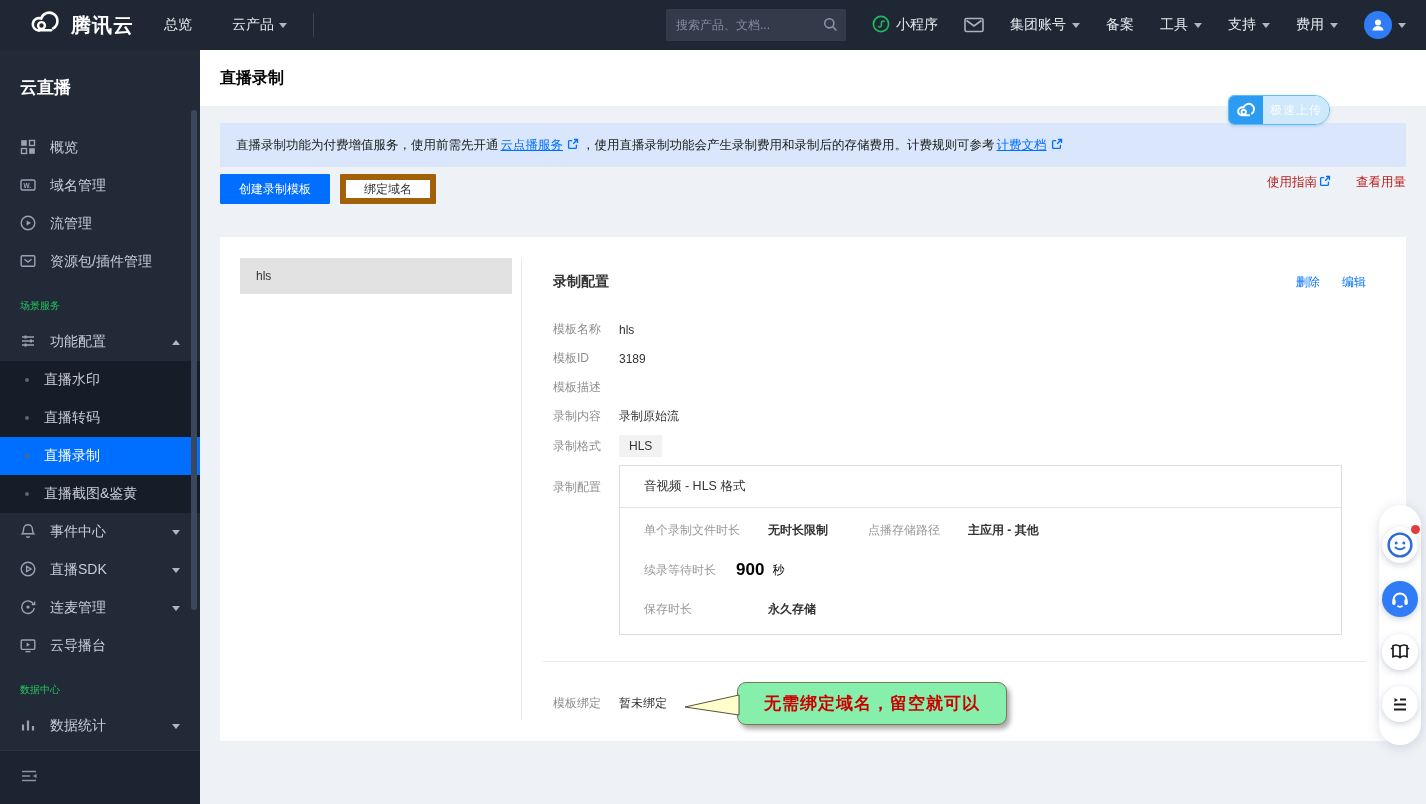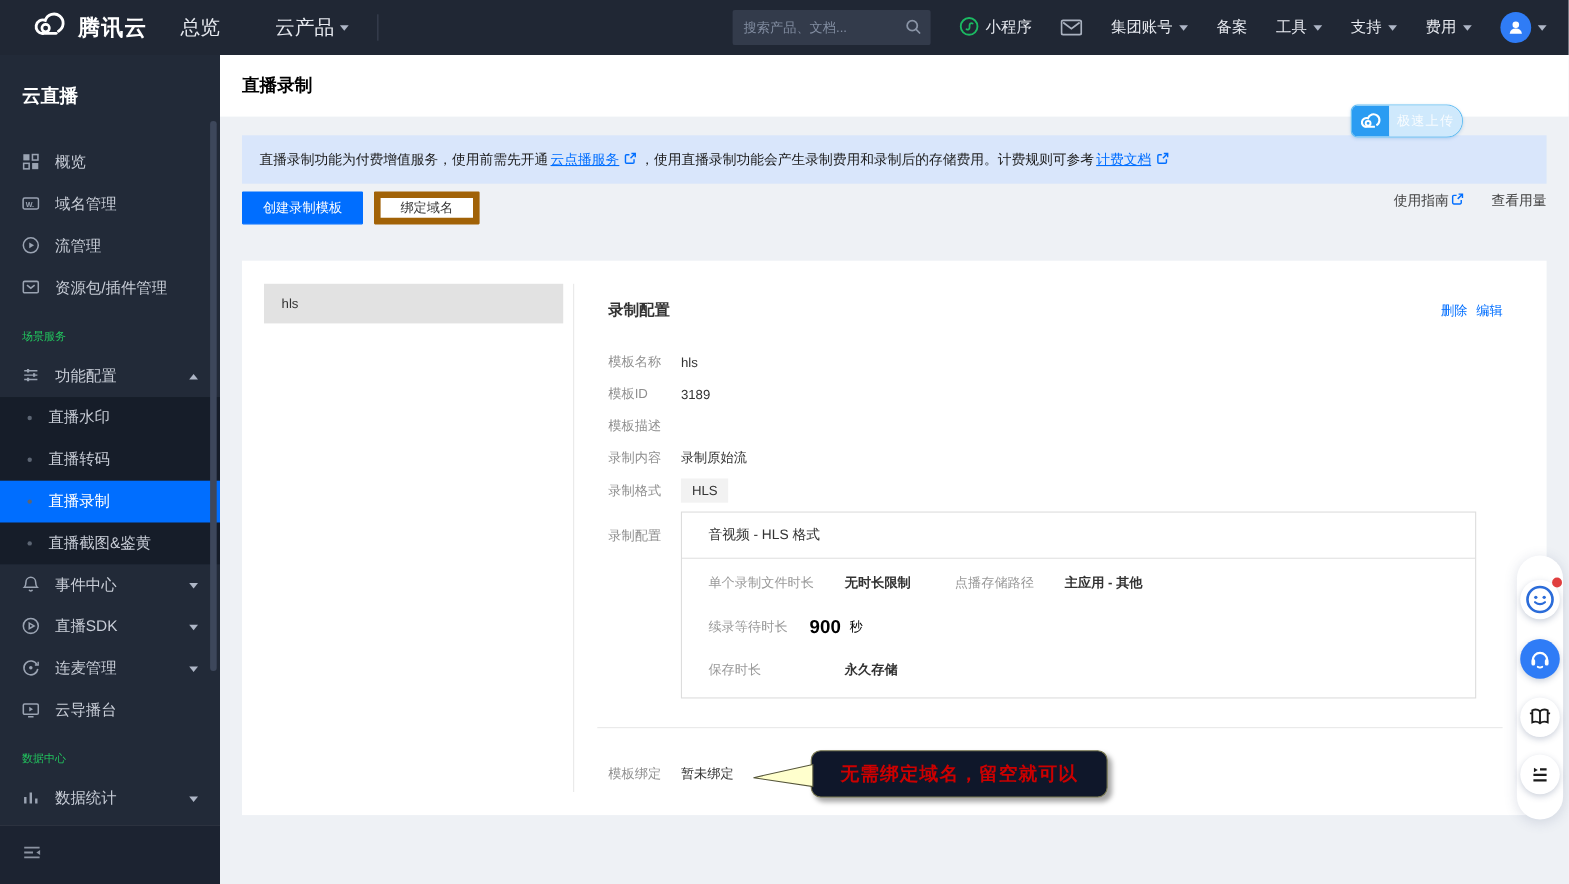--- a/index.html
+++ b/index.html
@@ -4,21 +4,21 @@
 <style>
   * { margin:0; padding:0; box-sizing:border-box; }
   html,body { width:1426px; height:804px; overflow:hidden; background:#eef1f5;
     font-family:"Liberation Sans","DejaVu Sans",sans-serif; }
 
   
   .topbar { position:absolute; left:0; top:0; width:1426px; height:50px;
     background:#202734; display:flex; align-items:center; z-index:30; }
   .brand { display:flex; align-items:center; gap:9px; padding:0 30px 0 28px; cursor:pointer; }
   .brand-name { color:#fff; font-size:20px; font-weight:bold; letter-spacing:1px; }
-  .top-nav { display:flex; align-items:center; gap:50px; color:#e6e9ef; font-size:18px; }
+  .top-nav { display:flex; align-items:center; gap:40px; color:#e6e9ef; font-size:14px; }
   .top-nav .nav-item { display:flex; align-items:center; gap:5px; cursor:pointer; }
   .top-divider { width:1px; height:24px; background:#3c4454; margin:0 26px; }
   .top-spacer { flex:1; }
   .searchbox { position:relative; width:180px; height:32px; margin-right:26px; }
   .searchbox input { width:100%; height:100%; background:#333b4b; border:none; border-radius:2px;
     color:#cfd6e4; font-size:12px; padding:0 30px 0 10px; outline:none; }
   .searchbox input::placeholder { color:#828da1; }
   .searchbox .mag { position:absolute; right:8px; top:8px; cursor:pointer; }
   .top-right { display:flex; align-items:center; gap:26px; color:#e6e9ef; font-size:14px; padding-right:20px; }
   .top-right .nav-item { display:flex; align-items:center; gap:6px; cursor:pointer; }
@@ -65,31 +65,31 @@
   .banner a { color:#006eff; text-decoration:underline; cursor:pointer; margin:0 2px; }
   .ext-ico { display:inline-block; vertical-align:-1px; margin:0 3px 0 2px; cursor:pointer; }
 
   .toolbar { position:absolute; left:20px; top:124px; width:1186px; height:30px;
     display:flex; align-items:flex-start; }
   .btn { height:30px; font-size:12px; padding:0 18px; border-radius:1px; cursor:pointer;
     display:flex; align-items:center; }
   .btn-primary { background:#006eff; color:#fff; border:1px solid #006eff; margin-right:10px; }
   .btn-plain { background:#fff; color:#333; border:6px solid #a16207; }
   .toolbar-links { margin-left:auto; display:flex; align-items:center; gap:22px;
-    font-size:12.5px; color:#404040; }
+    font-size:12.5px; color:#b91c1c; }
   .toolbar-links .tlink { cursor:pointer; display:flex; align-items:center; }
 
   .card { position:absolute; left:20px; top:187px; width:1186px; height:504px; background:#fff; }
   .tpl-item { position:absolute; left:20px; top:21px; width:272px; height:36px; background:#e2e2e2;
     font-size:12px; color:#333; display:flex; align-items:center; padding-left:16px; cursor:pointer; }
   .v-divider { position:absolute; left:301px; top:21px; height:462px; width:1px; background:#e8e8e8; }
   .detail { position:absolute; left:333px; top:36px; right:40px; }
   .detail-head { display:flex; align-items:center; }
   .detail-title { font-size:14px; font-weight:bold; color:#333; }
-  .detail-actions { margin-left:auto; display:flex; gap:8px; font-size:12px; color:#006eff; }
+  .detail-actions { margin-left:auto; display:flex; gap:22px; font-size:12px; color:#006eff; }
   .detail-actions span { cursor:pointer; }
   .frow { display:flex; align-items:center; min-height:29px; font-size:12px; }
   .frow .flabel { width:66px; color:#8f8f8f; flex:0 0 66px; }
   .frow .fvalue { color:#333; }
   .detail-head { margin-bottom:24px; }
   .tag { background:#f2f2f2; color:#333; padding:4px 10px; font-size:12px; }
   .cfg-row { display:flex; font-size:12px; margin-top:4px; }
   .cfg-row .flabel { width:66px; color:#8f8f8f; flex:0 0 66px; padding-top:14px; }
   .cfg-box { width:723px; border:1px solid #ddd; }
   .cfg-head { padding:12px 24px; font-size:12.5px; color:#333; border-bottom:1px solid #e2e2e2; }
@@ -99,21 +99,21 @@
   .cl-label { color:#999; margin-right:28px; }
   .cl-label.w1 { width:96px; margin-right:28px; }
   .cl-value { color:#333; font-weight:bold;text-align:right; }
   .cl-gap { width:40px; }
   .big-num { font-size:17px; font-weight:bold; color:#000; margin-right:8px; }
   .h-divider { margin-top:26px; border:none; border-top:1px solid #e8e8e8; margin-left:-10px; }
   .bind-row { margin-top:20px; display:flex; align-items:center; font-size:12px; }
   .bind-row .flabel { width:66px; color:#8f8f8f; flex:0 0 66px; }
   .bind-row .fvalue { color:#333; }
 
-  .callout { position:relative; margin-left:70px; background:#0f172a; border:1px solid #7a7a52;
+  .callout { position:relative; margin-left:70px; background:#86efac; border:1px solid #7a7a52;
     border-radius:9px; box-shadow:3px 4px 5px rgba(0,0,0,.35); padding:9px 26px; }
   .callout-text { color:#cc0000; font-weight:bold; font-size:17px;
     font-family:"Liberation Serif","DejaVu Serif",serif; letter-spacing:1px; white-space:nowrap; }
   .callout .arrow { position:absolute; left:-54px; top:11px; }
 
   
   .float-panel { position:absolute; left:1379px; top:505px; width:42px; height:240px;
     background:#fff; border-radius:21px; box-shadow:0 2px 12px rgba(60,80,120,.18); z-index:40; }
   .fbtn { position:absolute; left:1382px; width:36px; height:36px; border-radius:50%;
     background:#fff; box-shadow:0 2px 6px rgba(50,70,110,.25); display:flex; align-items:center;

